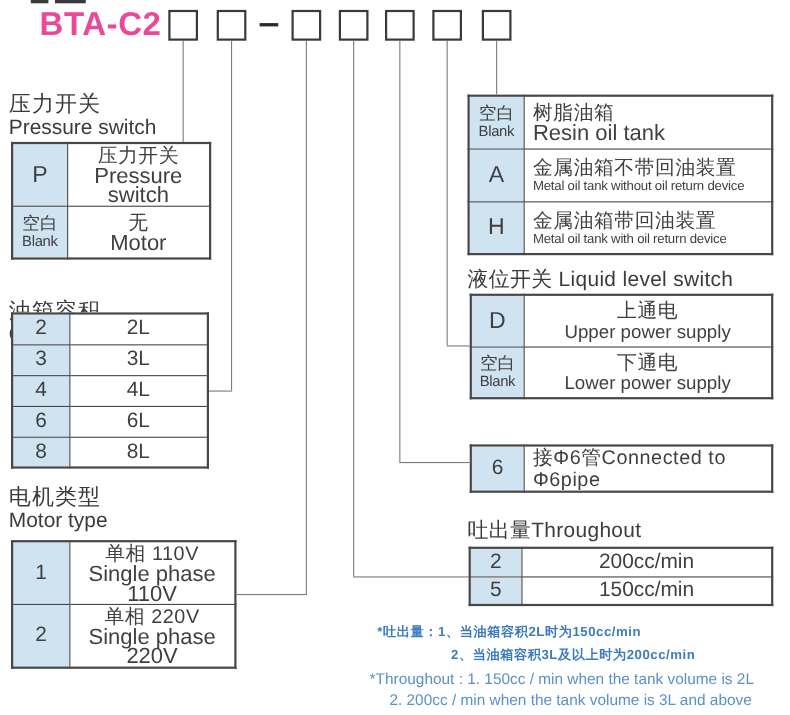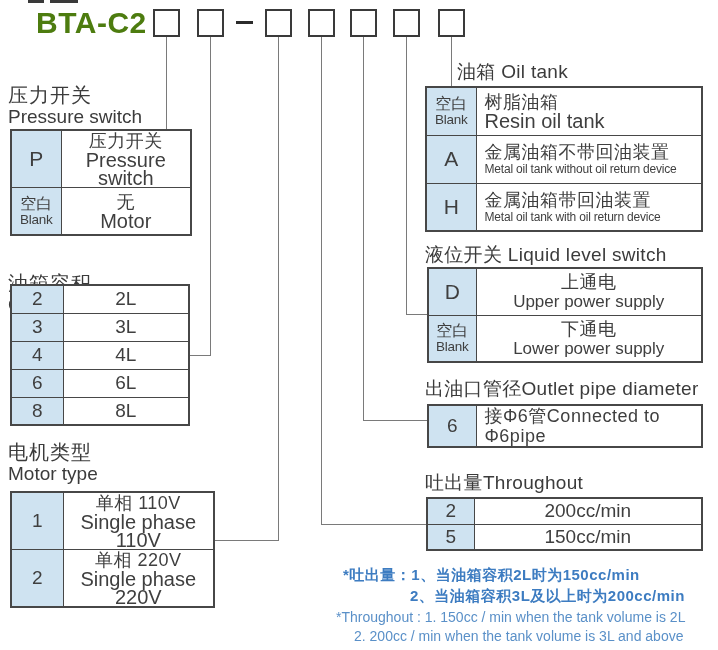--- a/index.html
+++ b/index.html
@@ -1,21 +1,21 @@
 <!DOCTYPE html>
 <html><head>
 <meta charset="utf-8">
 <style>
   html,body{margin:0;padding:0;background:#ffffff;}
   .canvas{
     position:relative;width:718px;height:650px;background:#ffffff;overflow:hidden;
     font-family:"Liberation Sans","DejaVu Sans",sans-serif;color:#3b3b3b;
   }
   .top-artifact{position:absolute;top:0;height:3px;background:#3a3a3a;}
-  .title{position:absolute;left:36px;top:7px;font-size:30px;line-height:32px;font-weight:600;color:#4d7c0f;letter-spacing:.5px;}
+  .title{position:absolute;left:36px;top:7px;font-size:30px;line-height:32px;font-weight:600;color:#ec4899;letter-spacing:.5px;}
   .code-box{position:absolute;top:9px;width:23px;height:24px;border:2px solid #3a3a3a;background:#ffffff;}
   .dash{position:absolute;left:236px;top:21px;width:17px;height:3px;background:#2b2b2b;}
   .vline{position:absolute;width:1px;background:#7a7a7a;}
   .hline{position:absolute;height:1px;background:#7a7a7a;}
   .sec-label{position:absolute;color:#3b3b3b;}
   .sec-label .lzh{font-size:20px;line-height:22px;letter-spacing:1px;}
   .sec-label .len{font-size:19px;line-height:21px;}
   .sec-title{position:absolute;font-size:19px;line-height:22px;color:#3b3b3b;letter-spacing:.3px;}
   table.tbl{position:absolute;border-collapse:collapse;table-layout:fixed;background:#ffffff;border:2px solid #474747;}
   table.tbl td{border:1px solid #474747;text-align:center;vertical-align:middle;padding:0;color:#3f3f3f;overflow:hidden;}
@@ -23,21 +23,21 @@
   .k1{font-size:21px;}
   .kzh{font-size:16px;line-height:17px;}
   .ken{font-size:13.5px;line-height:15px;letter-spacing:-.3px;}
   .vzh{font-size:18px;line-height:20px;letter-spacing:.5px;}
   .ven{font-size:20px;line-height:18px;}
   .single{font-size:19px;}
   .left-al{text-align:left !important;padding-left:8px !important;}
   .oil-en{font-size:12px;line-height:14px;letter-spacing:-.2px;}
   .liq-en{font-size:17px;line-height:19px;}
   .note{position:absolute;white-space:nowrap;}
-  .note-zh{color:#3d7cc1;font-size:15px;font-weight:700;letter-spacing:.5px;}
+  .note-zh{color:#3d7cc1;font-size:12px;font-weight:700;letter-spacing:.5px;}
   .note-en{color:#5a90c8;font-size:14px;font-weight:400;}
 </style>
 </head>
 <body>
 
 <div class="canvas">
 
   <div class="top-artifact" style="left:28px;width:16px;"></div>
   <div class="top-artifact" style="left:50px;width:28px;"></div>
 
@@ -147,21 +147,20 @@
     <tr style="height:48px;">
       <td class="key single">2</td>
       <td>
         <div class="vzh">单相 220V</div>
         <div class="ven">Single phase 220V</div>
       </td>
     </tr>
   </tbody>
     </table>
 
-  <div class="sec-title" style="left:457px;top:61px;">油箱 Oil tank</div>
   <table class="tbl" style="left:425px;top:86px;width:278px;">
     <colgroup>
         <col style="width:50px;">
         <col>
       </colgroup>
     <tbody>
         <tr style="height:48px;">
       <td class="key">
         <div class="kzh">空白</div>
         <div class="ken">Blank</div>
@@ -208,21 +207,20 @@
         <div class="ken">Blank</div>
       </td>
       <td>
         <div class="vzh">下通电</div>
         <div class="liq-en">Lower power supply</div>
       </td>
     </tr>
   </tbody>
     </table>
 
-  <div class="sec-title" style="left:425px;top:378px;">出油口管径Outlet pipe diameter</div>
   <table class="tbl" style="left:427px;top:404px;width:276px;">
     <colgroup>
         <col style="width:48px;">
         <col>
       </colgroup>
     <tbody>
         <tr style="height:31px;">
       <td class="key single">6</td>
       <td class="left-al vzh">接Φ6管Connected to Φ6pipe</td>
     </tr>

